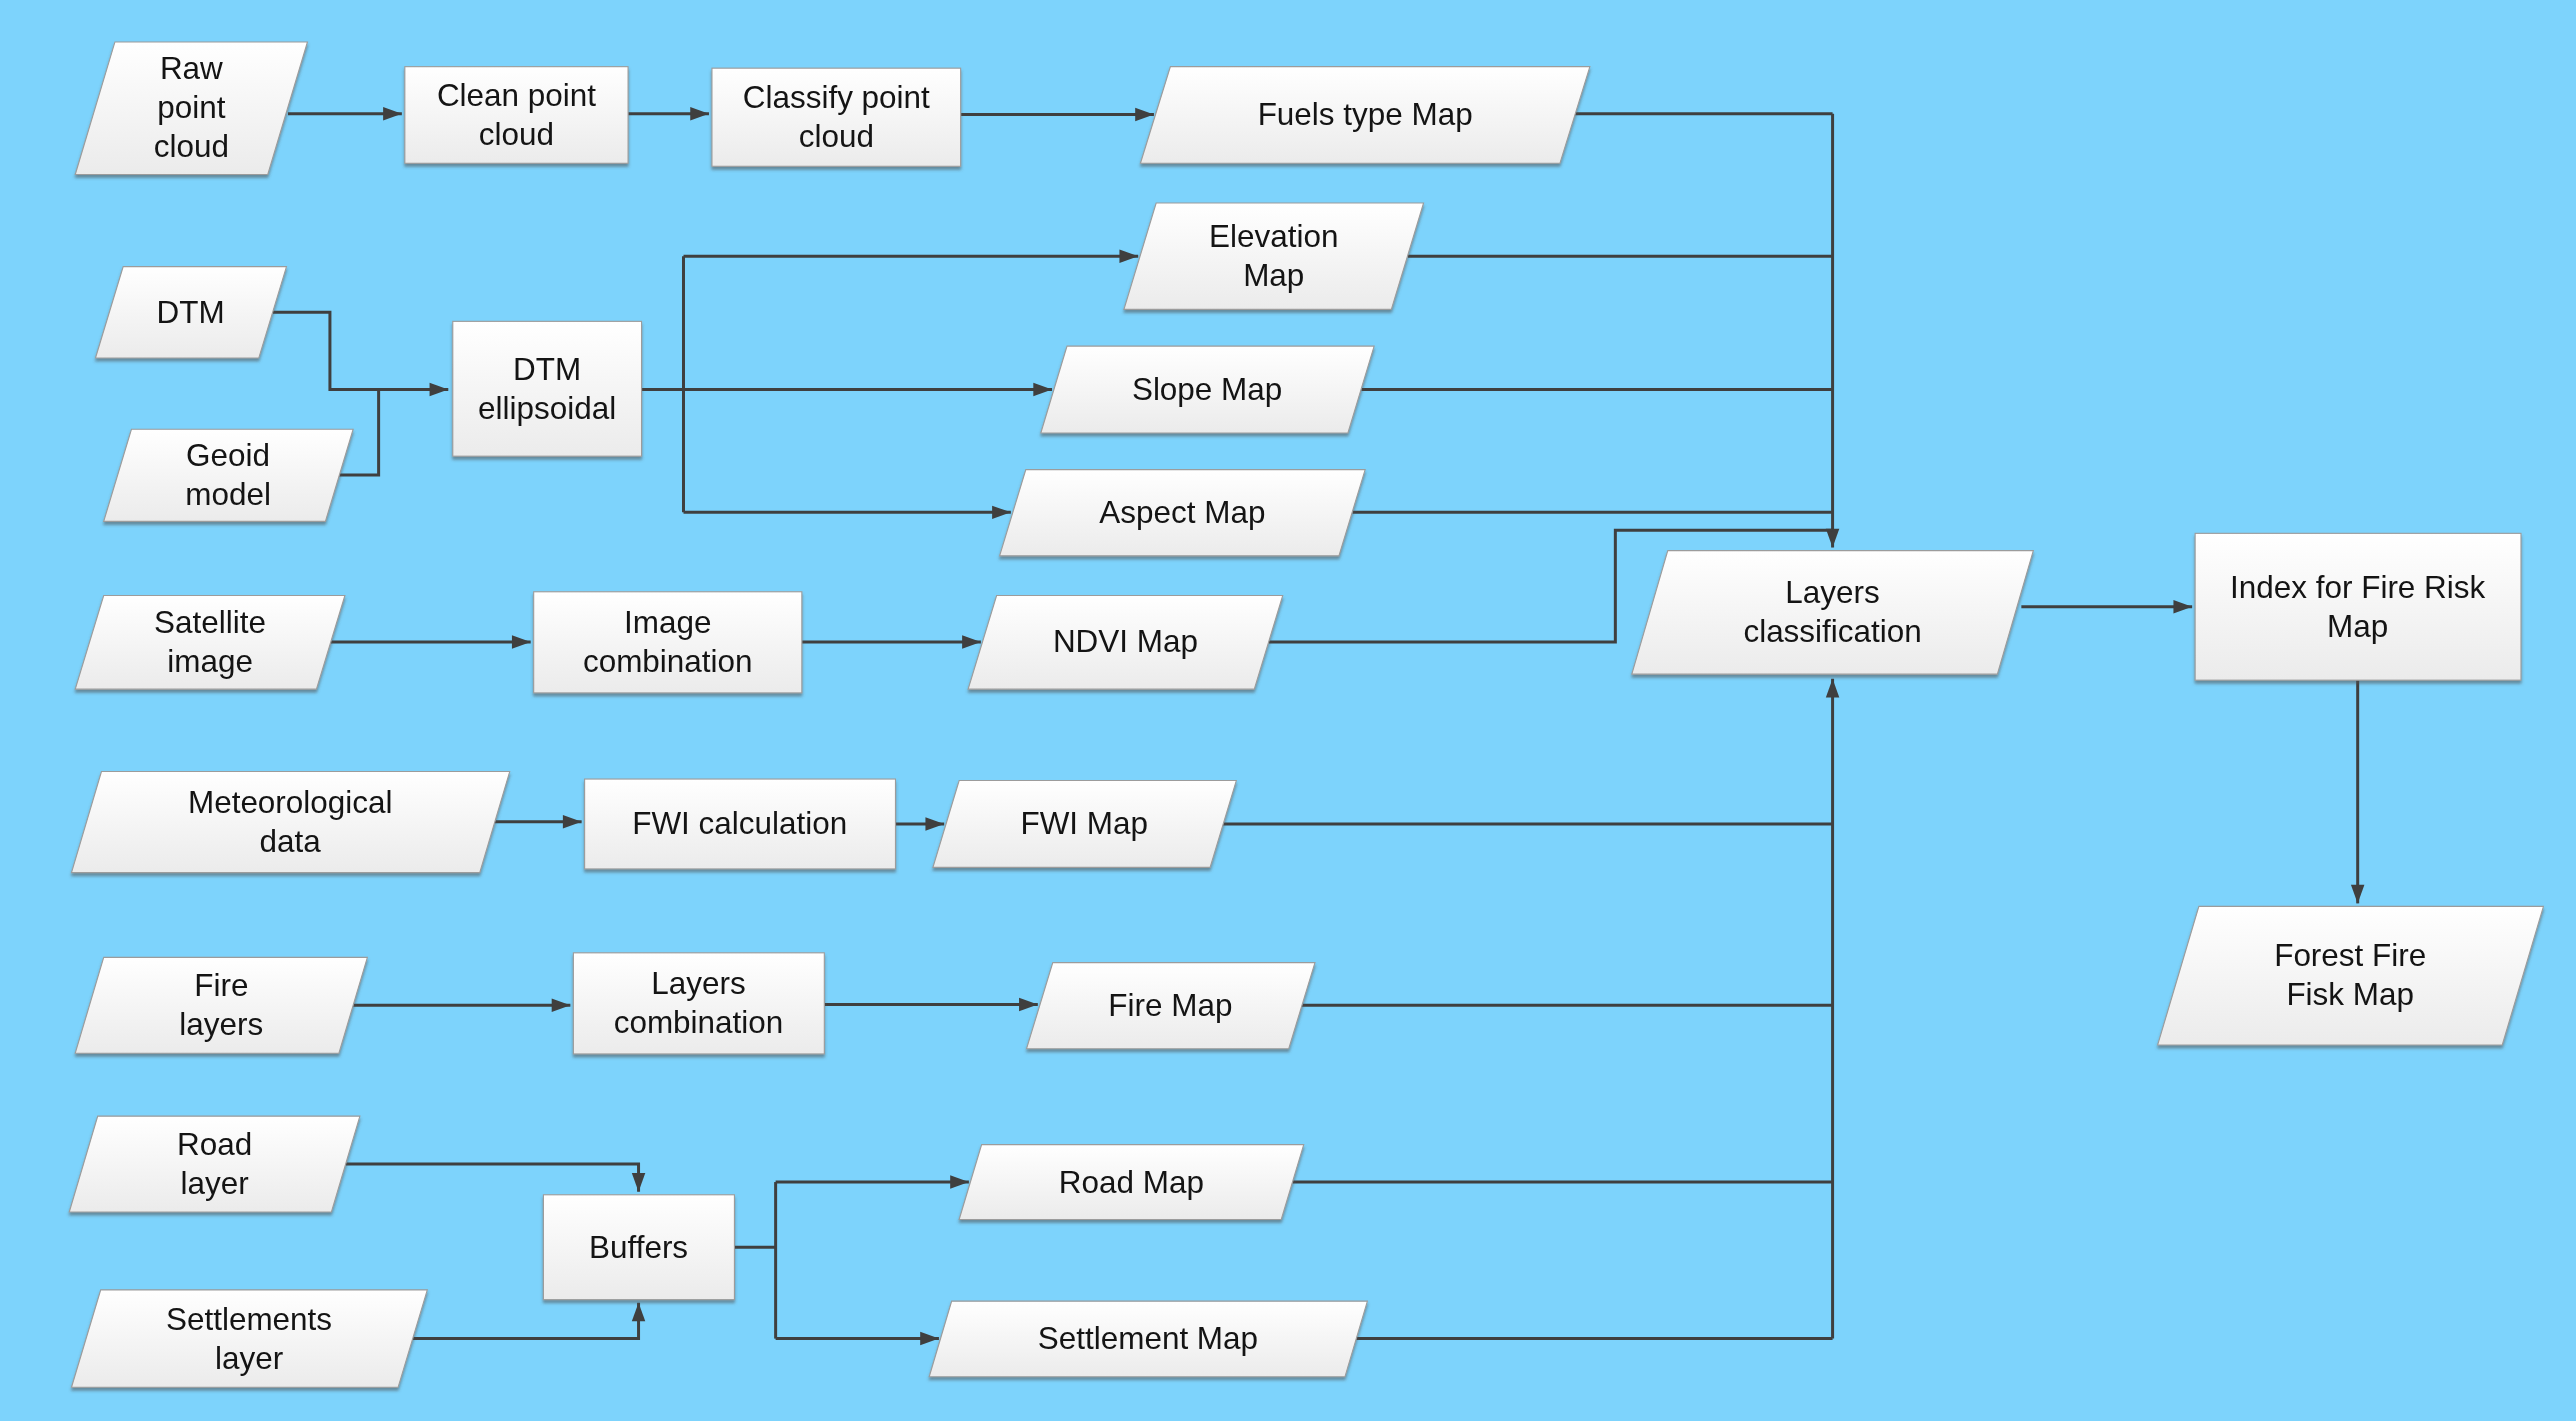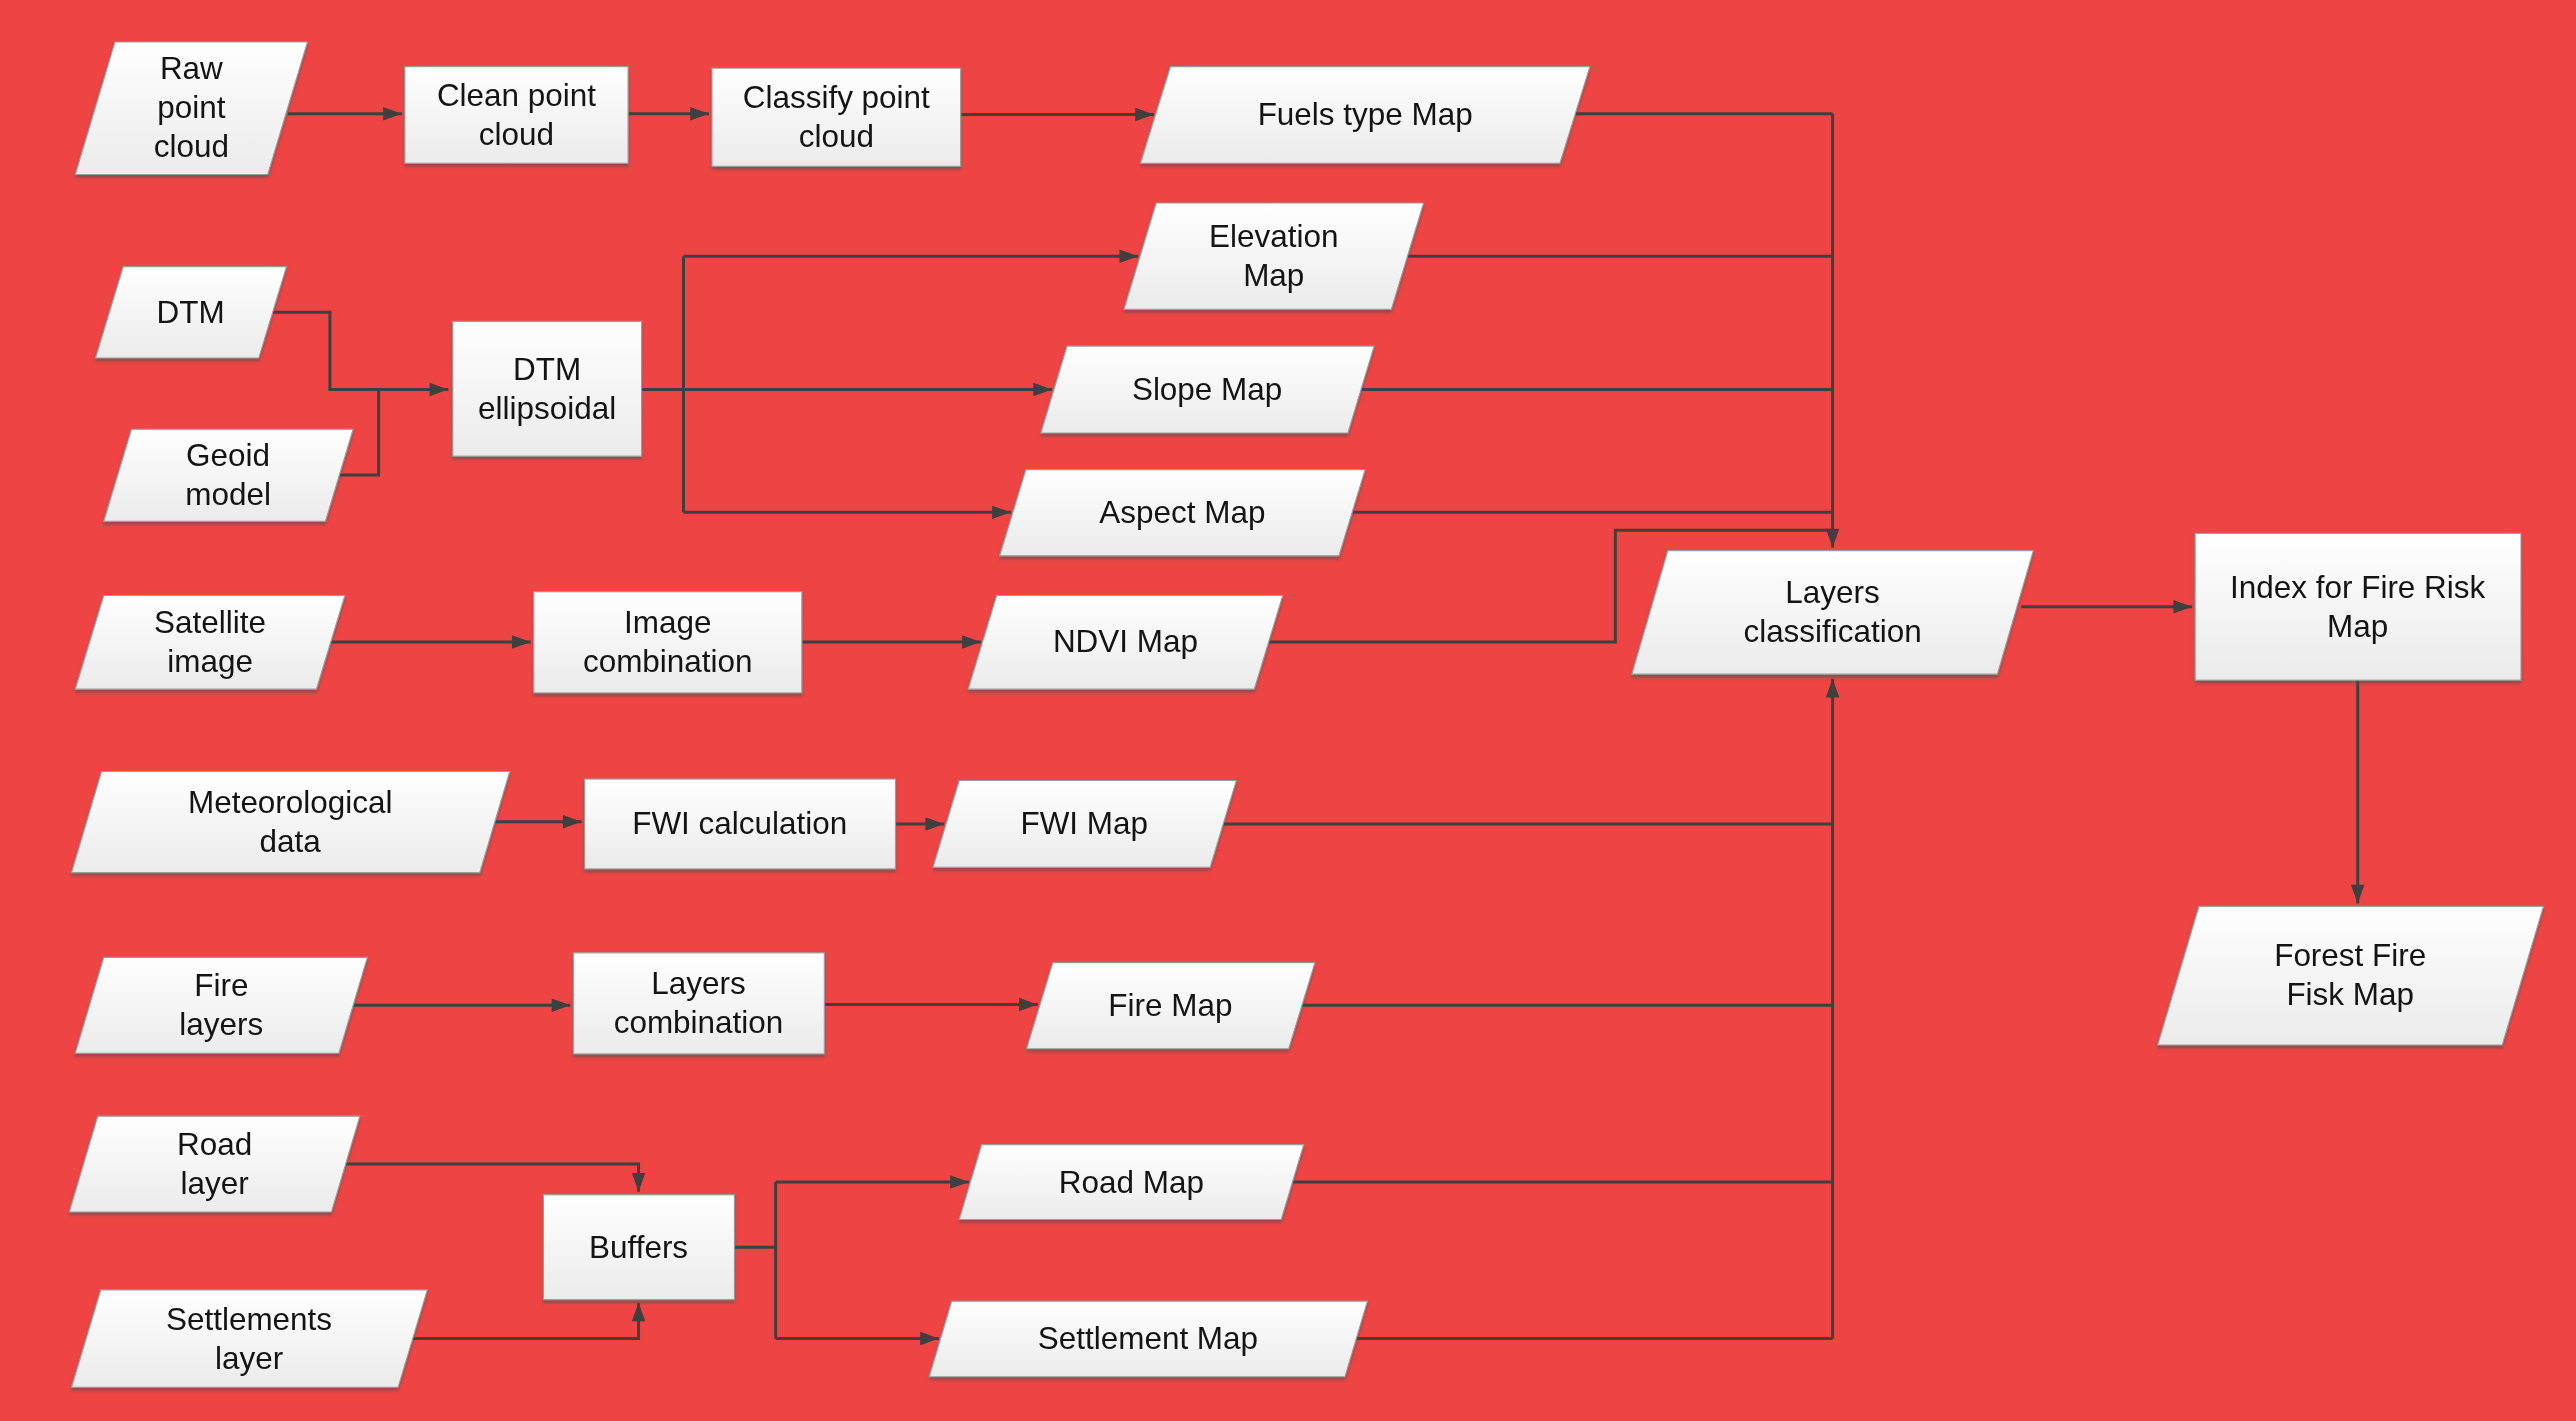--- a/index.html
+++ b/index.html
@@ -1,20 +1,20 @@
 <!DOCTYPE html>
 <html style="font-size:12px"><head>
 <meta charset="utf-8">
 <style>
   html, body { margin: 0; padding: 0; background: #ffffff; }
   #stage {
     position: relative;
     width: 2576px;
     height: 1421px;
-    background: #ef4444;
+    background: #7dd3fc;
     overflow: hidden;
   }
   svg { display: block; }
   .conn {
     fill: none;
     stroke: #3f3f3f;
     stroke-width: 4;
   }
   .shape {
     fill: url(#gfill);

